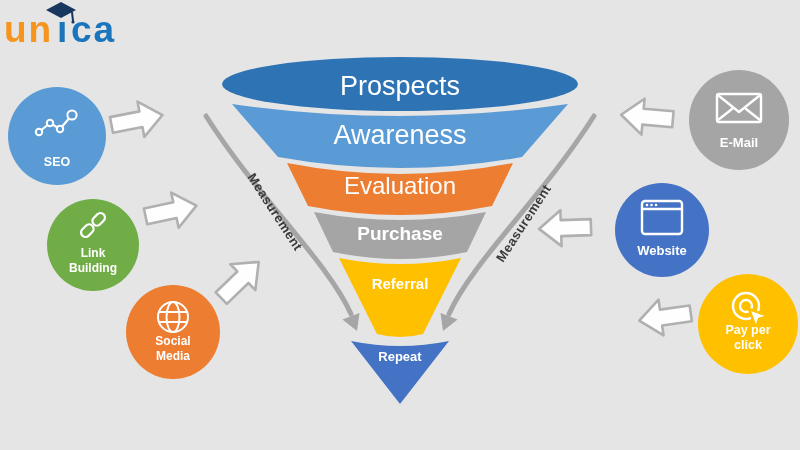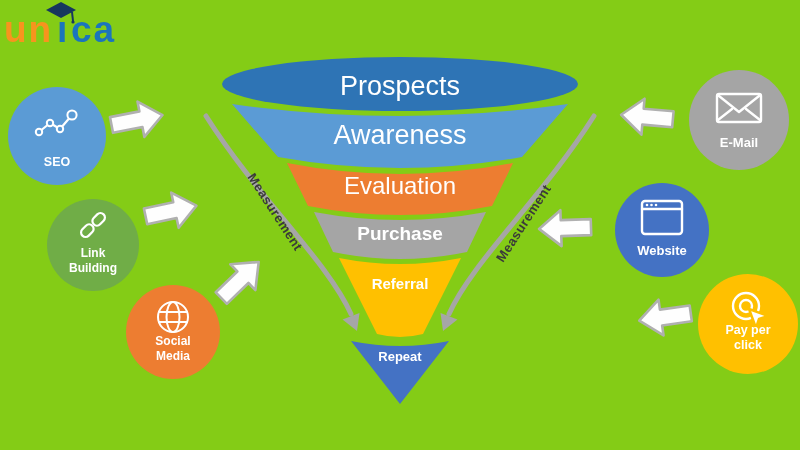--- a/index.html
+++ b/index.html
@@ -1,16 +1,16 @@
 <!DOCTYPE html>
 <html><head>
 <meta charset="utf-8">
 <style>
   html,body{margin:0;padding:0;background:#fff;}
-  .stage{width:800px;height:450px;position:relative;overflow:hidden;background:#84cc16;
+  .stage{width:800px;height:450px;position:relative;overflow:hidden;background:#e5e5e5;
          font-family:"Liberation Sans",sans-serif;}
   svg text{font-family:"Liberation Sans",sans-serif;}
   .funnel-label{fill:#fff;}
   .circle-label{fill:#fff;font-weight:bold;}
   .measure-label{font-weight:bold;font-size:13px;fill:#3a3a3a;letter-spacing:.5px;}
   .icon-stroke{fill:none;stroke:#fff;stroke-linecap:round;stroke-linejoin:round;}
   .block-arrow{fill:#fefefe;stroke:#b0b0b0;stroke-width:2.6;stroke-linejoin:round;}
   .measure-curve{fill:none;stroke-width:5;stroke-linecap:round;}
 </style>
 </head>

